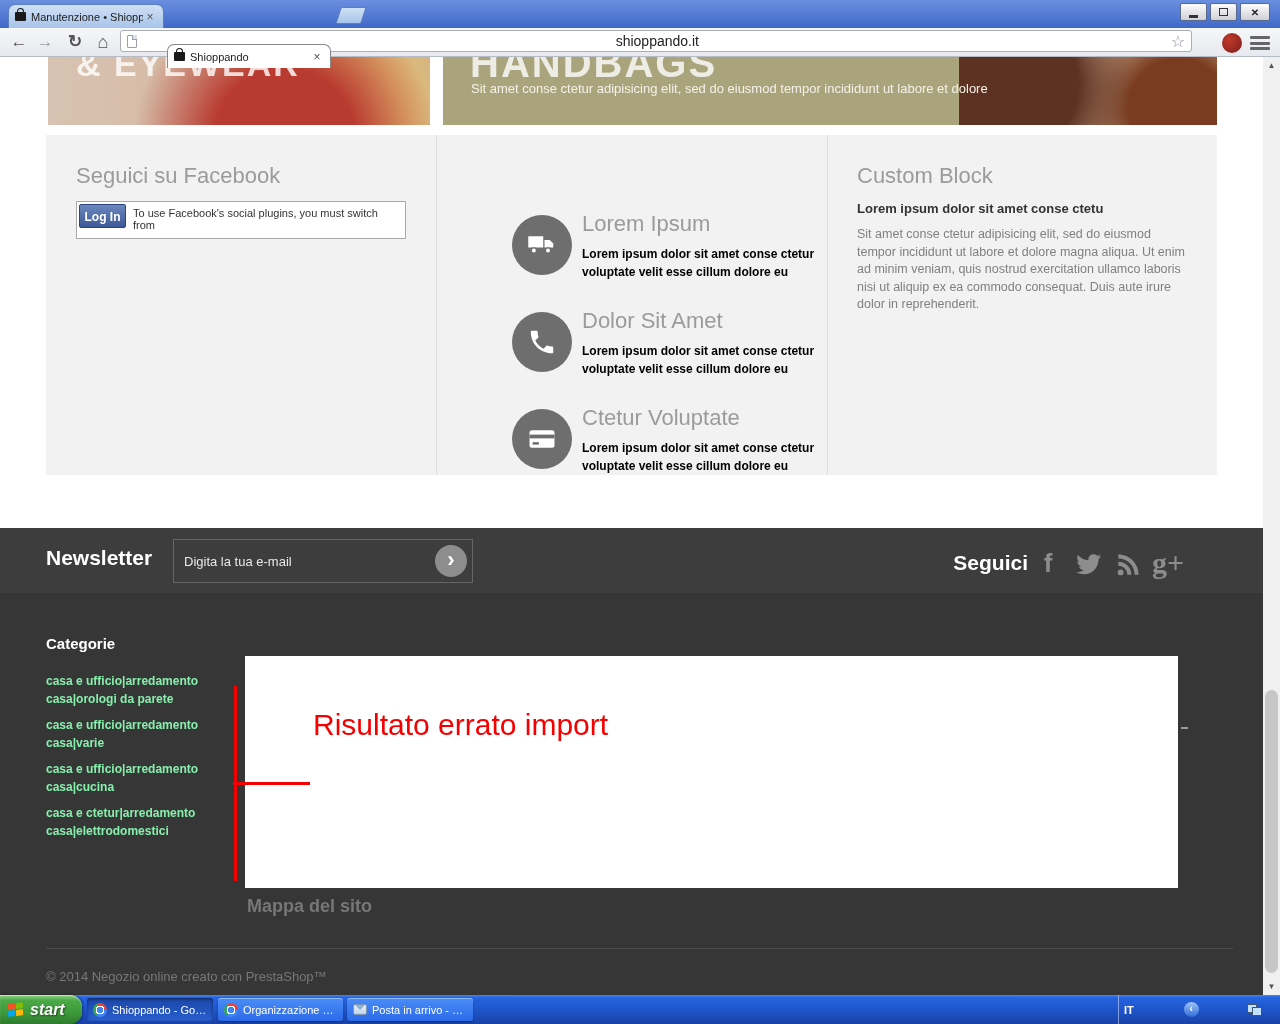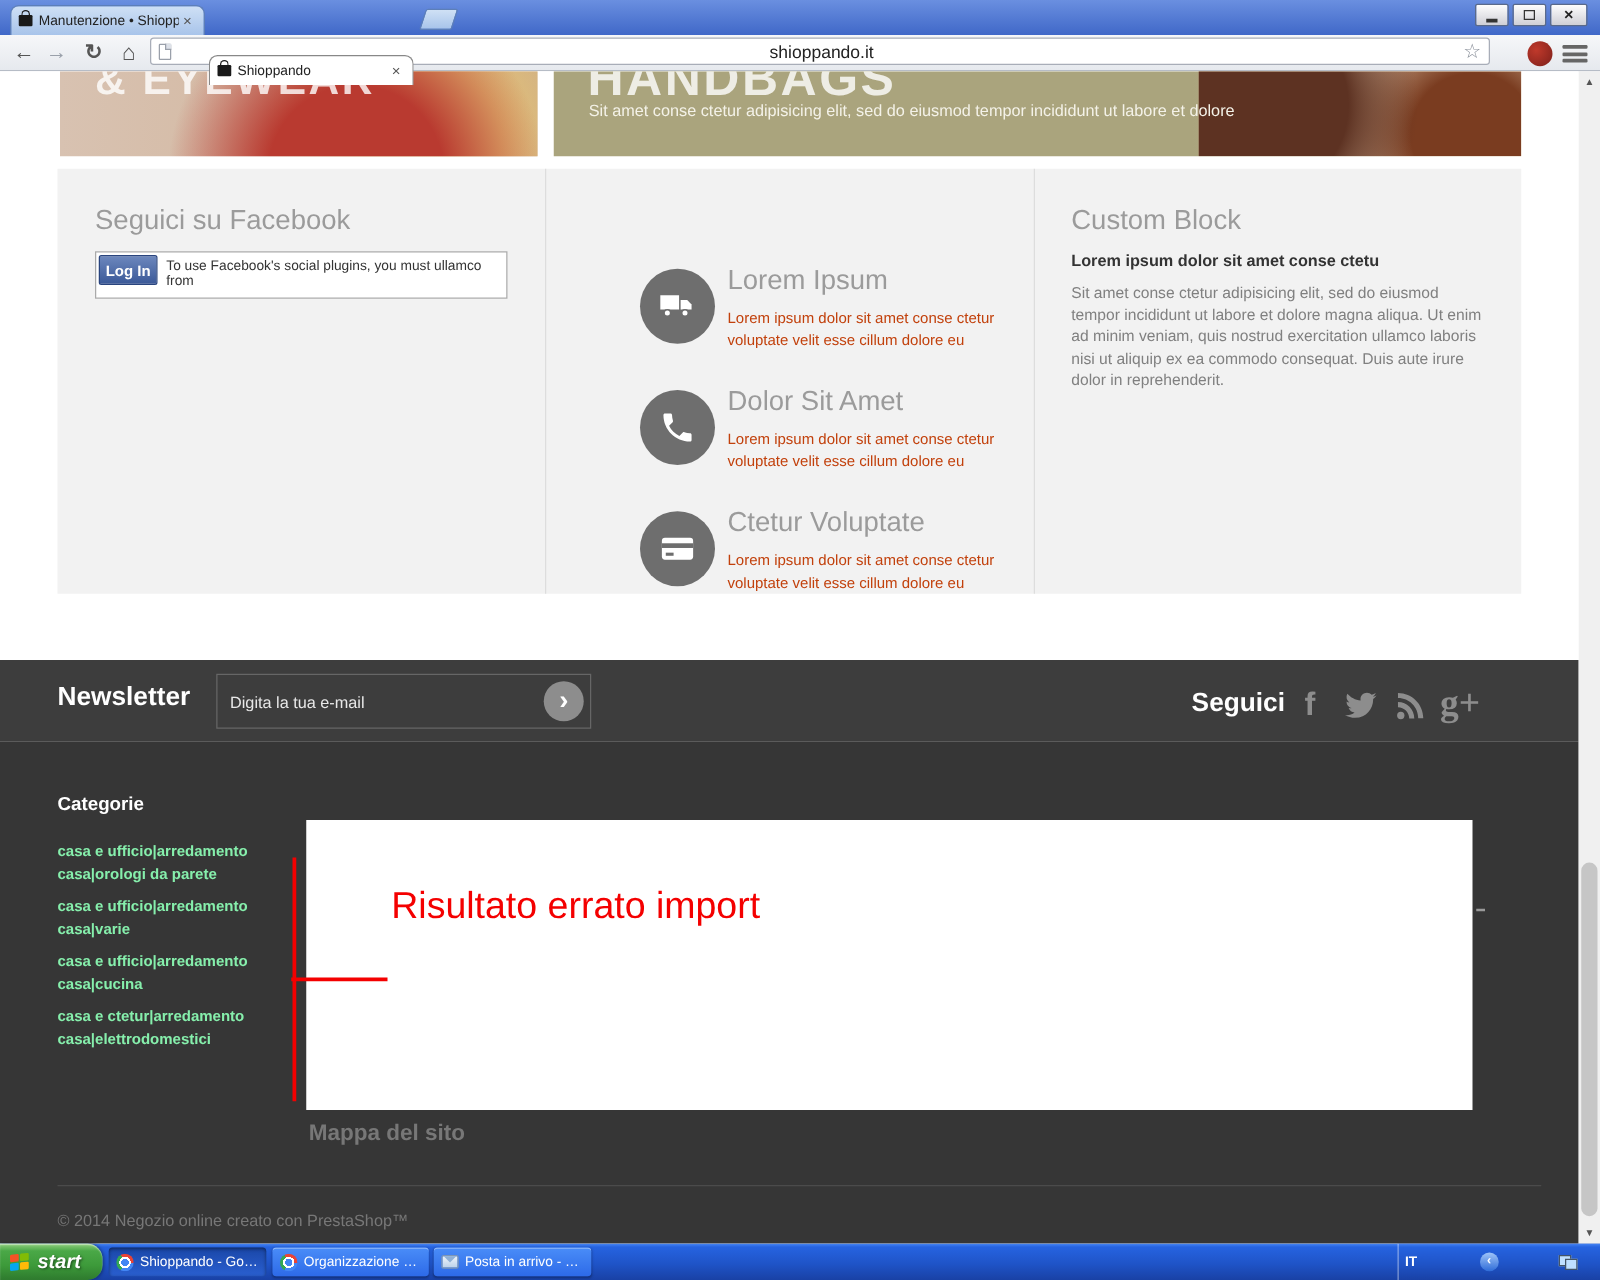--- a/index.html
+++ b/index.html
@@ -71,21 +71,21 @@
   #fb-login { position:absolute; left:2px; top:2px; width:47px; height:24px;
     background:linear-gradient(#6c87bd,#3b5998); border:1px solid #29447e; border-radius:2px;
     color:#fff; font-size:12px; font-weight:bold; text-align:center; line-height:24px; }
   #fb-notice { position:absolute; left:56px; top:5px; right:4px; font-size:11px; color:#333; }
 
   .info-item { position:absolute; left:390px; width:390px; height:90px; }
   .info-icon { position:absolute; left:76px; top:0; width:60px; height:60px; border-radius:50%;
     background:#6e6e6e; display:flex; align-items:center; justify-content:center; }
   .info-icon svg { width:30px; height:30px; }
   .info-title { position:absolute; left:146px; top:-4px; }
-  .info-text { position:absolute; left:146px; top:30px; width:245px; font-size:12px; color:#c2410c; line-height:18px; }
+  .info-text { position:absolute; left:146px; top:30px; width:245px; font-size:12px; color:#000000; line-height:18px;font-weight:bold; }
 
   #custom-block { position:absolute; left:811px; top:28px; width:330px; }
   #custom-sub { margin-top:12px; font-size:13px; font-weight:bold; color:#333; }
   #custom-body { margin-top:10px; font-size:12.5px; color:#808080; line-height:17.5px; }
 
   #newsletter-bar { position:absolute; left:0; top:471px; width:1263px; height:65px; background:#3d3d3d; }
   #newsletter-label { position:absolute; left:46px; top:18px; font-size:21px; font-weight:bold; color:#fff; }
   #newsletter-field { position:absolute; left:173px; top:11px; width:300px; height:44px;
     border:1px solid #666; background:#3d3d3d; }
   #newsletter-input { position:absolute; left:10px; top:1px; width:230px; height:40px; background:transparent;
@@ -210,21 +210,21 @@
       <div class="banner-sub">Sit amet conse ctetur adipisicing elit, sed do eiusmod tempor incididunt ut labore et dolore</div>
     </div>
 
     <div id="info-section">
       <div class="vdivider" style="left:390px"></div>
       <div class="vdivider" style="left:781px"></div>
 
       <div class="light-heading" id="fb-heading">Seguici su Facebook</div>
       <div id="fb-box">
         <div id="fb-login">Log In</div>
-        <div id="fb-notice">To use Facebook's social plugins, you must ullamco from</div>
+        <div id="fb-notice">To use Facebook's social plugins, you must switch from</div>
       </div>
 
       <div class="info-item" style="top:80px">
         <div class="info-icon">
           <svg viewBox="0 0 24 24">
               <path fill="#fff" d="M1 5h12v9H1z"></path>
               <path fill="#fff" d="M14 8h4.2L21 10.8V14h-7z"></path>
               <circle cx="5.5" cy="16.3" r="2.1" fill="#fff" stroke="#6e6e6e" stroke-width="1"></circle>
               <circle cx="16.8" cy="16.3" r="2.1" fill="#fff" stroke="#6e6e6e" stroke-width="1"></circle>
             </svg>

